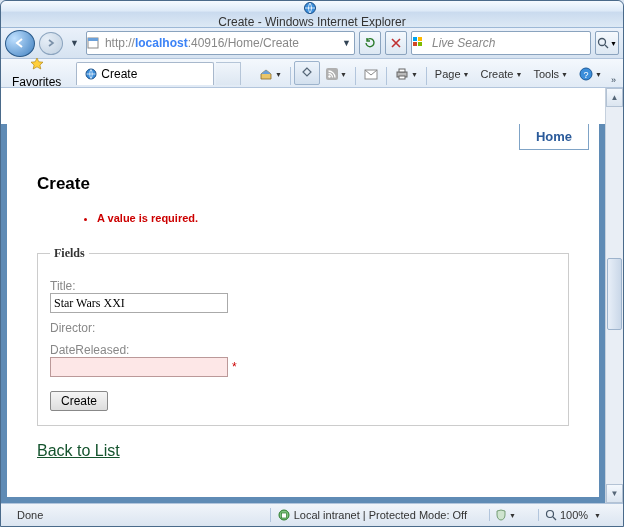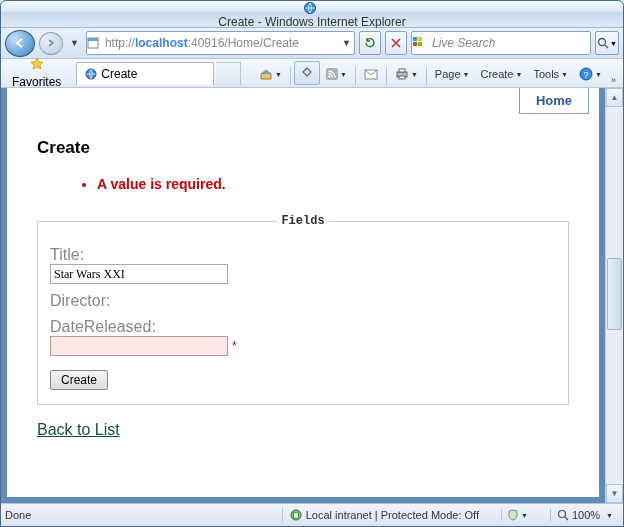--- a/index.html
+++ b/index.html
@@ -239,20 +239,21 @@
     background: #fff;
     position: relative;
     overflow: hidden;
   }
   .page {
     flex: 1;
     background: #5f8bb5;
     padding: 0 6px 6px 6px;
     overflow: hidden;
     position: relative;
+    margin-top: 36px;
   }
   .page-inner {
     background: #fff;
     height: 100%;
     position: relative;
     box-sizing: border-box;
   }
   .nav-tabs {
     position: absolute;
     top: 0;
@@ -279,37 +280,36 @@
     margin: 0 0 18px 0;
     color: #000;
   }
   .err {
     color: #c00;
     font-weight: bold;
     font-size: 12px;
     font-family: Verdana, sans-serif;
     margin: 0 0 22px 6px;
   }
-  .err li { margin-left: 14px; font-size:14px; }
+  .err li { margin-left: 14px; font-size:11px; }
   fieldset.fields {
     border: 1px solid #ccc;
     padding: 10px 12px 14px 12px;
     margin: 0;
   }
   fieldset.fields legend {
     font-weight: bold;
     font-size: 12px;
     color: #333;
     padding: 0 4px;
-    font-family: Liberation Mono, monospace;
-    text-align: center;
+    font-family: Liberation Serif, serif;
   }
   .fld-label {
     color: #888;
-    font-size: 16px;
+    font-size: 12px;
     margin-top: 8px;
     font-family: Verdana, sans-serif;
   }
   .fld-input {
     width: 170px;
     height: 18px;
     border: 1px solid #aaa;
     font-size: 12px;
     padding: 0 3px;
     font-family: Liberation Serif, serif;
@@ -365,21 +365,21 @@
   }
   
   .statusbar {
     height: 22px;
     background: linear-gradient(#f1f5fa, #dbe5f1);
     border-top: 1px solid #b2c5dc;
     display: flex;
     align-items: center;
     font-size: 11px;
     color: #333;
-    padding: 0 4px;
+    padding: 0 16px;
     gap:4px;
   }
   .status-left { flex: 0 0 auto; width:190px; }
   .status-mid { flex: 1; display:flex; align-items:center; justify-content:flex-end; gap:16px;}
   .status-pane {
     display: flex;
     align-items: center;
     gap: 3px;
     padding: 0 6px;
     border-left: 1px solid #b2c5dc;

